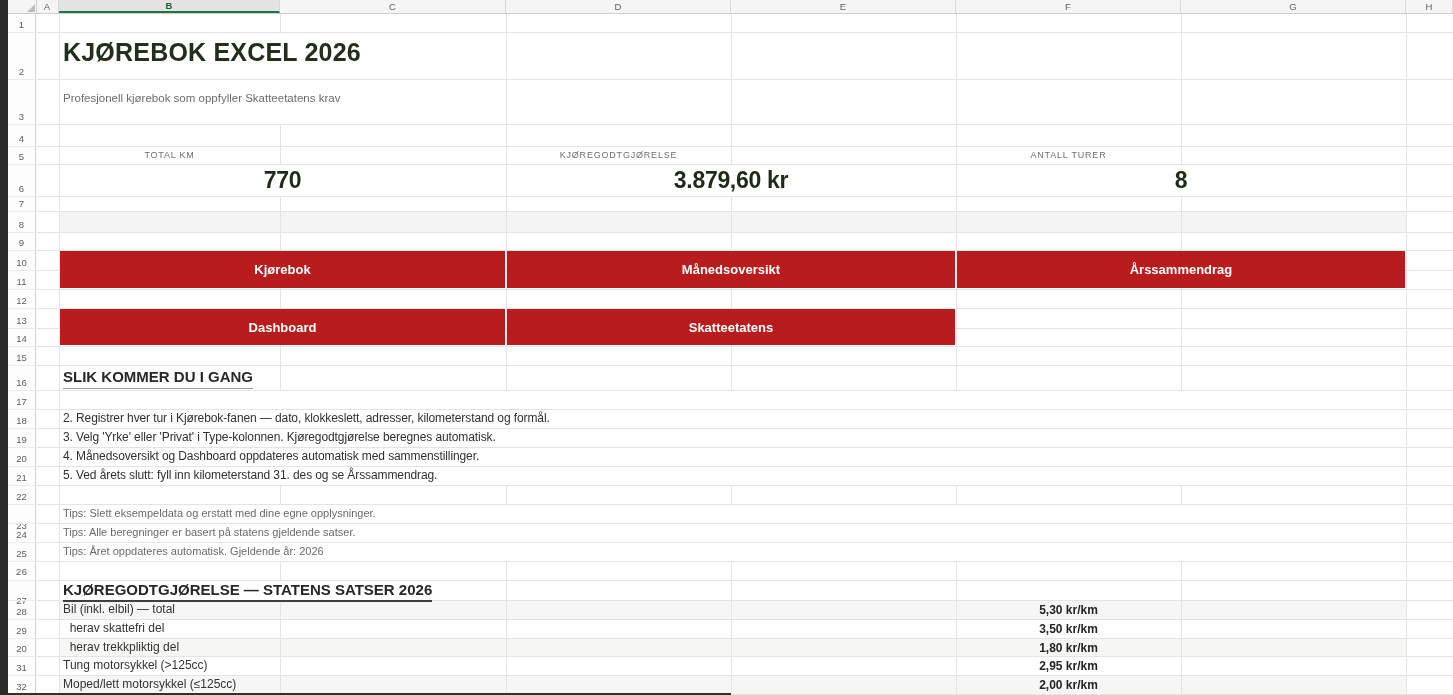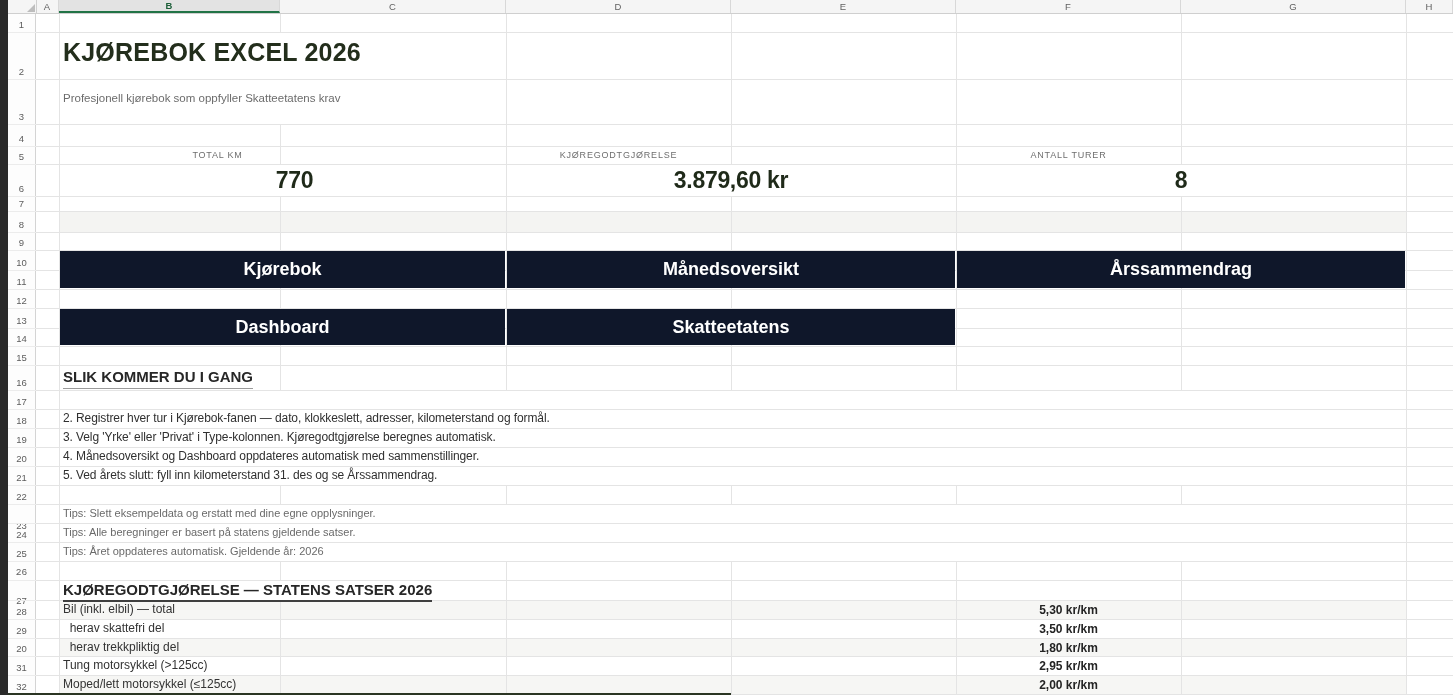--- a/index.html
+++ b/index.html
@@ -34,22 +34,22 @@
   
   .z3{z-index:3;}
   #title{left:63px;top:38px;font-size:25px;font-weight:bold;color:#232e1c;letter-spacing:.2px;}
   #subtitle{left:63px;top:92px;font-size:11.5px;color:#6c6c6c;}
   .kpi-label{top:146px;height:18px;display:flex;align-items:center;justify-content:center;
              font-size:9px;color:#6e6e6e;letter-spacing:.8px;}
   .kpi-value{top:164px;height:32px;display:flex;align-items:center;justify-content:center;
              font-size:23px;font-weight:bold;color:#1f2a19;letter-spacing:-.3px;}
   #nav-heading{left:59px;top:212px;width:1347px;height:20px;display:flex;align-items:center;
                justify-content:center;font-size:13px;font-weight:bold;color:#2a3420;}
-  .navbtn{height:37px;background:#0f172a;color:#ffffff;display:flex;align-items:center;
-          justify-content:center;font-size:18px;font-weight:bold;z-index:3;cursor:pointer;}
+  .navbtn{height:37px;background:#b91c1c;color:#ffffff;display:flex;align-items:center;
+          justify-content:center;font-size:13px;font-weight:bold;z-index:3;cursor:pointer;}
   .heading{left:63px;font-size:15px;font-weight:bold;color:#272727;display:inline-block;}
   #gs-heading{top:368px;border-bottom:1px solid #9a9a9a;padding-bottom:3px;}
   #rates-heading{top:581px;border-bottom:2px solid #3f3f3f;padding-bottom:2px;}
   .step{left:63px;height:19px;line-height:19px;font-size:12px;color:#303030;letter-spacing:-.1px;}
   .tip{left:63px;height:19px;line-height:19px;font-size:11px;color:#6a6a6a;}
   .rate-label{left:63px;height:19px;line-height:19px;font-size:12px;color:#333333;white-space:pre;}
   .rate-value{left:956px;width:225px;height:19px;display:flex;align-items:center;
               justify-content:center;font-size:12px;font-weight:bold;color:#242424;}
 </style>
 </head>
@@ -287,25 +287,25 @@
 
   <div id="nav-band" class="abs"></div>
   <div class="abs band" style="top:600px;height:19px;"></div>
   <div class="abs band" style="top:638px;height:18px;"></div>
   <div class="abs band" style="top:675px;height:19px;"></div>
   <div id="bottom-strip" class="abs"></div>
 
   <div id="title" class="abs z3">KJØREBOK EXCEL 2026</div>
   <div id="subtitle" class="abs z3">Profesjonell kjørebok som oppfyller Skatteetatens krav</div>
 
-  <div class="abs z3 kpi-label" style="left:59px;width:221px;padding-left:48px;">TOTAL KM</div>
+  <div class="abs z3 kpi-label" style="left:59px;width:221px;">TOTAL KM</div>
   <div class="abs z3 kpi-label" style="left:506px;width:225px;">KJØREGODTGJØRELSE</div>
   <div class="abs z3 kpi-label" style="left:956px;width:225px;">ANTALL TURER</div>
 
-  <div class="abs z3 kpi-value" style="left:59px;width:447px;padding-left:12px;">770</div>
+  <div class="abs z3 kpi-value" style="left:59px;width:447px;">770</div>
   <div class="abs z3 kpi-value" style="left:506px;width:450px;">3.879,60 kr</div>
   <div class="abs z3 kpi-value" style="left:956px;width:450px;">8</div>
 
   <div id="nav-heading" class="abs">NAVIGERING</div>
   <div class="abs navbtn" style="left:60px;top:251px;width:445px;">Kjørebok</div>
   <div class="abs navbtn" style="left:507px;top:251px;width:448px;">Månedsoversikt</div>
   <div class="abs navbtn" style="left:957px;top:251px;width:448px;">Årssammendrag</div>
   <div class="abs navbtn" style="left:60px;top:309px;width:445px;height:36px;">Dashboard</div>
   <div class="abs navbtn" style="left:507px;top:309px;width:448px;height:36px;">Skatteetatens</div>
 

